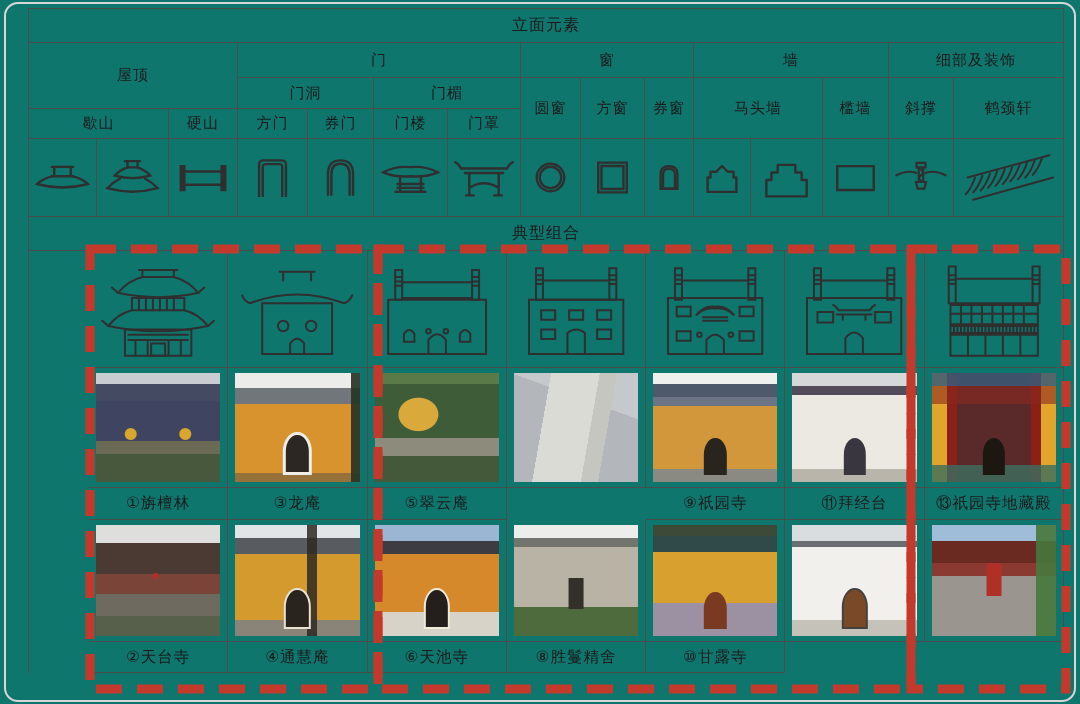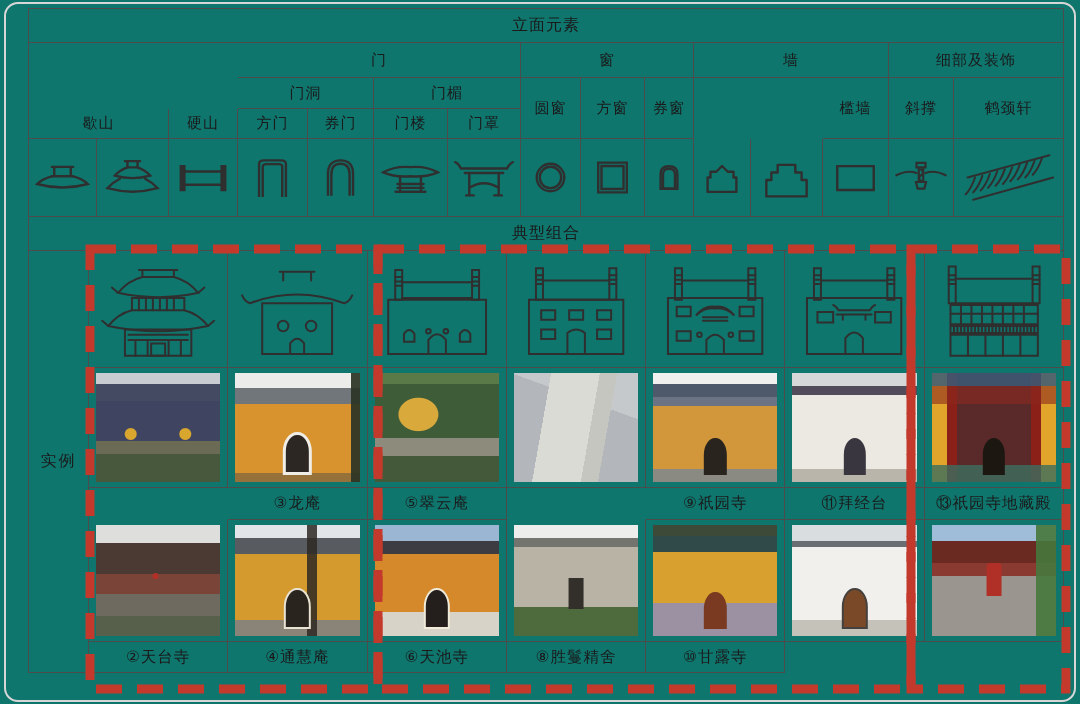--- a/index.html
+++ b/index.html
@@ -84,38 +84,40 @@
 </style>
 </head>
 <body>
 
 <div id="stage">
   <div class="outer-frame"></div>
 
   <div class="el-grid">
     <div class="c title-cell" style="grid-area:1/1/2/16">立面元素</div>
 
+    <div class="c" style="grid-area:2/1/4/4">屋顶</div>
     <div class="c" style="grid-area:2/4/3/8">门</div>
     <div class="c" style="grid-area:2/8/3/11">窗</div>
     <div class="c" style="grid-area:2/11/3/14">墙</div>
     <div class="c" style="grid-area:2/14/3/16">细部及装饰</div>
 
     <div class="c" style="grid-area:3/4/4/6">门洞</div>
     <div class="c" style="grid-area:3/6/4/8">门楣</div>
 
     <div class="c" style="grid-area:4/1/5/3">歇山</div>
     <div class="c" style="grid-area:4/3/5/4">硬山</div>
     <div class="c" style="grid-area:4/4/5/5">方门</div>
     <div class="c" style="grid-area:4/5/5/6">券门</div>
     <div class="c" style="grid-area:4/6/5/7">门楼</div>
     <div class="c" style="grid-area:4/7/5/8">门罩</div>
 
     <div class="c" style="grid-area:3/8/5/9">圆窗</div>
     <div class="c" style="grid-area:3/9/5/10">方窗</div>
     <div class="c" style="grid-area:3/10/5/11">券窗</div>
+    <div class="c" style="grid-area:3/11/5/13">马头墙</div>
     <div class="c" style="grid-area:3/13/5/14">槛墙</div>
     <div class="c" style="grid-area:3/14/5/15">斜撑</div>
     <div class="c" style="grid-area:3/15/5/16">鹤颈轩</div>
 
     <div class="c icon-cell" style="grid-area:5/1/6/2">
       <svg class="sk" viewBox="0 0 100 72" fill="none" stroke="#2f2f2f" stroke-width="2.4" stroke-linecap="round">
         <path d="M32,18 h36 M36,18 v16 M64,18 v16 M32,34 h36"></path>
         <path d="M32,34 Q16,38 7,47 Q50,59 93,47 Q84,38 68,34"></path>
       </svg>
     </div>
@@ -210,21 +212,20 @@
           <path d="M70,20 q-4,12 -10,18"></path>
         <path d="M78,18 q-4,12 -10,18"></path>
           <path d="M86,15 q-4,12 -10,18"></path>
       </svg>
     </div>
 
     <div class="c title-cell" style="grid-area:6/1/7/16">典型组合</div>
   </div>
 
   <div class="combo-grid">
-    <div class="c side-label" style="grid-area:1/1/6/2">实例</div>
 
     <div class="c sketch-cell" style="grid-area:1/2/2/3">
       <svg class="sk" viewBox="0 0 140 112" fill="none" stroke="#2f2f2f" stroke-width="2" stroke-linecap="round">
         <path d="M48,12 h44 M52,12 v8 M88,12 v8 M52,20 h36"></path>
         <path d="M52,20 Q36,24 24,38 Q70,48 116,38 Q104,24 88,20 M24,38 l-7,-6 M116,38 l7,-6"></path>
         <rect x="40" y="44" width="60" height="14"></rect>
         <path d="M48,44 v14 M56,44 v14 M64,44 v14 M72,44 v14 M80,44 v14 M88,44 v14"></path>
         <path d="M40,58 Q24,62 13,76 Q70,88 127,76 Q116,62 100,58 M13,76 l-7,-6 M127,76 l7,-6"></path>
         <rect x="32" y="80" width="76" height="30"></rect>
         <path d="M36,86 h68 M36,92 h68 M44,92 v18 M58,92 v18 M82,92 v18 M96,92 v18 M62,96 h16 v14 h-16 z"></path>
@@ -334,20 +335,21 @@
     <div class="c photo-cell" style="grid-area:2/6/3/7">
         <div class="ph ph-9"></div>
       </div>
     <div class="c photo-cell" style="grid-area:2/7/3/8">
         <div class="ph ph-11"></div>
       </div>
     <div class="c photo-cell" style="grid-area:2/8/3/9">
         <div class="ph ph-13"></div>
       </div>
 
+    <div class="c lbl" style="grid-area:3/2/4/3">①旃檀林</div>
     <div class="c lbl" style="grid-area:3/3/4/4">③龙庵</div>
     <div class="c lbl" style="grid-area:3/4/4/5">⑤翠云庵</div>
     <div class="c lbl" style="grid-area:3/6/4/7">⑨祇园寺</div>
     <div class="c lbl" style="grid-area:3/7/4/8">⑪拜经台</div>
     <div class="c lbl" style="grid-area:3/8/4/9">⑬祇园寺地藏殿</div>
 
     <div class="c photo-cell" style="grid-area:4/2/5/3">
         <div class="ph ph-2"></div>
       </div>
     <div class="c photo-cell" style="grid-area:4/3/5/4">

